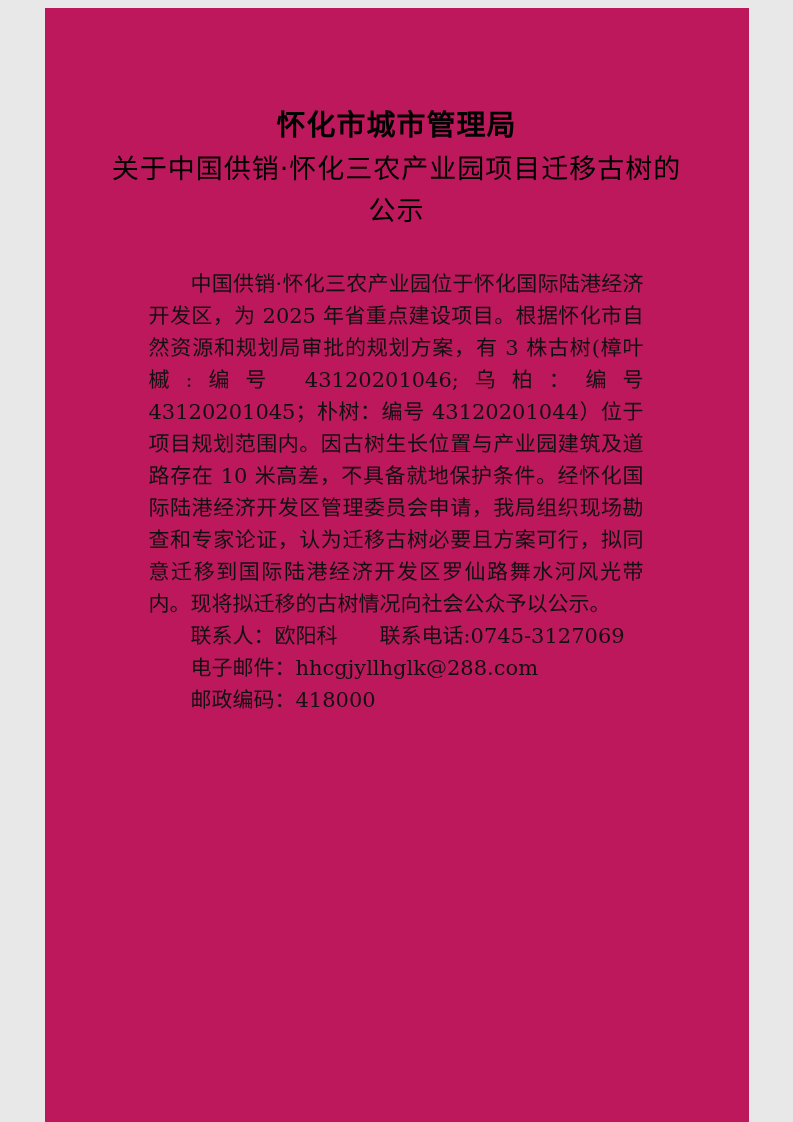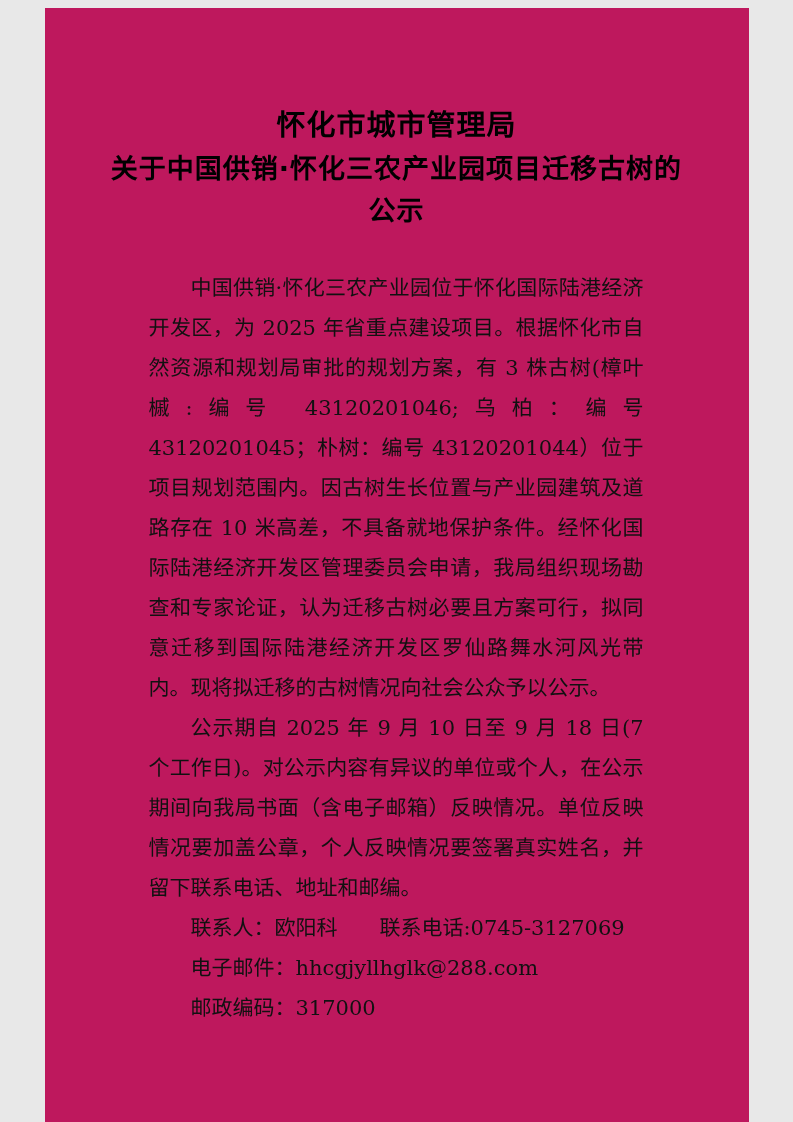--- a/index.html
+++ b/index.html
@@ -28,29 +28,29 @@
     margin: 0;
     font-size: 29px;
     line-height: 46px;
     font-weight: bold;
     letter-spacing: 1px;
   }
   .doc-header .subject-title {
     margin: 0;
     font-size: 27px;
     line-height: 42px;
-    font-weight: bold;
+    font-weight: normal;
     letter-spacing: 1px;
   }
   .doc-body {
     margin-top: 36px;
     padding: 0 105px 0 104px;
     font-family: "DejaVu Serif", "Liberation Serif", serif;
     font-size: 21px;
-    line-height: 40px;
+    line-height: 32px;
     color: #111111;
   }
   .doc-body p {
     margin: 0;
     text-indent: 2em;
   }
   .body-para {
     text-align: justify;
     text-justify: inter-ideograph;
   }
@@ -70,19 +70,18 @@
   <header class="doc-header">
     <h1 class="org-title">怀化市城市管理局</h1>
     <h2 class="subject-title">
       <span>关于中国供销·怀化三农产业园项目迁移古树的</span><br>
       <span>公示</span>
     </h2>
   </header>
 
   <main class="doc-body">
     <p class="body-para">中国供销·怀化三农产业园位于怀化国际陆港经济开发区，为 2025 年省重点建设项目。根据怀化市自然资源和规划局审批的规划方案，有 3 株古树(樟叶槭:编号 43120201046;乌柏：编号 43120201045；朴树：编号 43120201044）位于项目规划范围内。因古树生长位置与产业园建筑及道路存在 10 米高差，不具备就地保护条件。经怀化国际陆港经济开发区管理委员会申请，我局组织现场勘查和专家论证，认为迁移古树必要且方案可行，拟同意迁移到国际陆港经济开发区罗仙路舞水河风光带内。现将拟迁移的古树情况向社会公众予以公示。</p>
-    <p class="body-para">公示期自 2025 年 9 月 10 日至 9 月 18 日(7 个工作日)。对公示内容有异议的单位或个人，在公示期间向我局书面（含电子邮箱）反映情况。单位反映情况要加盖公章，个人反映情况要签署真实姓名，并留下联系电话、地址和邮编。</p>
     <p class="contact-line">联系人：欧阳科　　联系电话:0745-3127069</p>
     <p class="contact-line">电子邮件：hhcgjyllhglk@288.com</p>
-    <p class="contact-line">邮政编码：317000</p>
+    <p class="contact-line">邮政编码：418000</p>
   </main>
 
 </div>
 
 </body></html>

